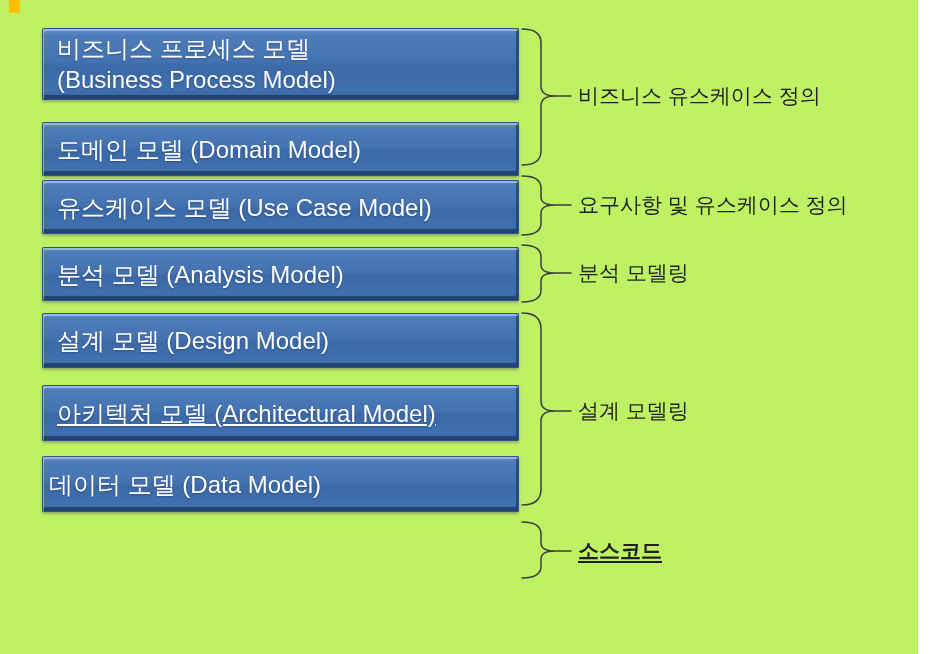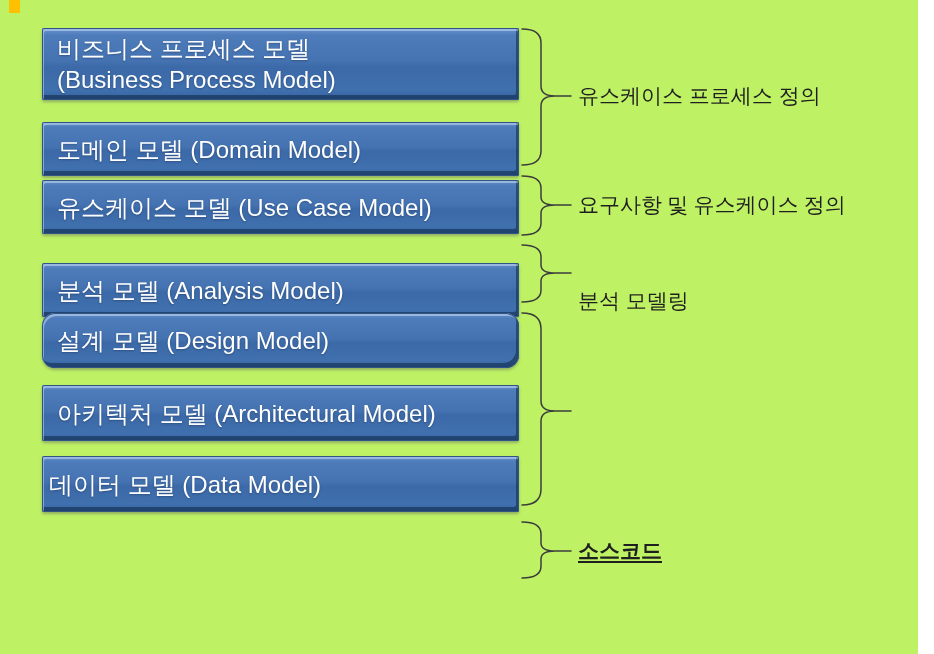--- a/index.html
+++ b/index.html
@@ -74,27 +74,27 @@
   <div class="box" style="top:28px;height:72px;">
     <span class="box-line">비즈니스 프로세스 모델</span>
     <span class="box-line">(Business Process Model)</span>
   </div>
   <div class="box" style="top:113px;height:54px;margin-top:9px;">
     <span class="box-line">도메인 모델 (Domain Model)</span>
   </div>
   <div class="box" style="top:180px;height:54px;">
     <span class="box-line">유스케이스 모델 (Use Case Model)</span>
   </div>
-  <div class="box" style="top:263px;height:54px;">
+  <div class="box" style="top:247px;height:54px;">
     <span class="box-line">분석 모델 (Analysis Model)</span>
   </div>
-  <div class="box" style="top:313px;height:55px;border-radius:13px;">
+  <div class="box" style="top:313px;height:55px;">
     <span class="box-line">설계 모델 (Design Model)</span>
   </div>
-  <div class="box" style="top:385px;height:56px;">
+  <div class="box" style="top:385px;height:56px;text-decoration:underline;">
     <span class="box-line">아키텍처 모델 (Architectural Model)</span>
   </div>
   <div class="box" style="top:456px;height:56px;padding-left:7px;">
     <span class="box-line">데이터 모델 (Data Model)</span>
   </div>
 
   <svg class="brace" style="top:27px;" width="52" height="140" viewBox="0 0 52 140">
     <path d="M1,2 Q20,2 20,16 L20,59 Q20,69 34,69 Q20,69 20,79 L20,124 Q20,138 1,138 M34,69 L50,69" fill="none" stroke="#3c3c3c" stroke-width="1.5" stroke-linecap="round"></path>
   </svg>
   <svg class="brace" style="top:174px;" width="52" height="64" viewBox="0 0 52 64">
@@ -103,18 +103,19 @@
   <svg class="brace" style="top:243px;" width="52" height="62" viewBox="0 0 52 62">
     <path d="M1,2 Q20,2 20,14 L20,22 Q20,30 34,30 Q20,30 20,38 L20,47 Q20,59 1,59 M34,30 L50,30" fill="none" stroke="#3c3c3c" stroke-width="1.5" stroke-linecap="round"></path>
   </svg>
   <svg class="brace" style="top:311px;" width="52" height="198" viewBox="0 0 52 198">
     <path d="M1,2 Q20,2 20,18 L20,90 Q20,100 34,100 Q20,100 20,110 L20,178 Q20,194 1,194 M34,100 L50,100" fill="none" stroke="#3c3c3c" stroke-width="1.5" stroke-linecap="round"></path>
   </svg>
   <svg class="brace" style="top:520px;" width="52" height="62" viewBox="0 0 52 62">
     <path d="M1,2 Q20,2 20,14 L20,23 Q20,31 34,31 Q20,31 20,39 L20,46 Q20,58 1,58 M34,31 L50,31" fill="none" stroke="#3c3c3c" stroke-width="1.5" stroke-linecap="round"></path>
   </svg>
 
-  <div class="glabel" style="top:82px;">유스케이스 프로세스 정의</div>
-  <div class="glabel" style="top:191px;font-family:Liberation Serif, serif;">요구사항 및 유스케이스 정의</div>
-  <div class="glabel" style="top:259px;margin-top:28px;">분석 모델링</div>
+  <div class="glabel" style="top:82px;">비즈니스 유스케이스 정의</div>
+  <div class="glabel" style="top:191px;">요구사항 및 유스케이스 정의</div>
+  <div class="glabel" style="top:259px;">분석 모델링</div>
+  <div class="glabel" style="top:397px;">설계 모델링</div>
   <div class="glabel underlined" style="top:537px;font-weight:bold;">소스코드</div>
 
 </div>
 
 </body></html>

